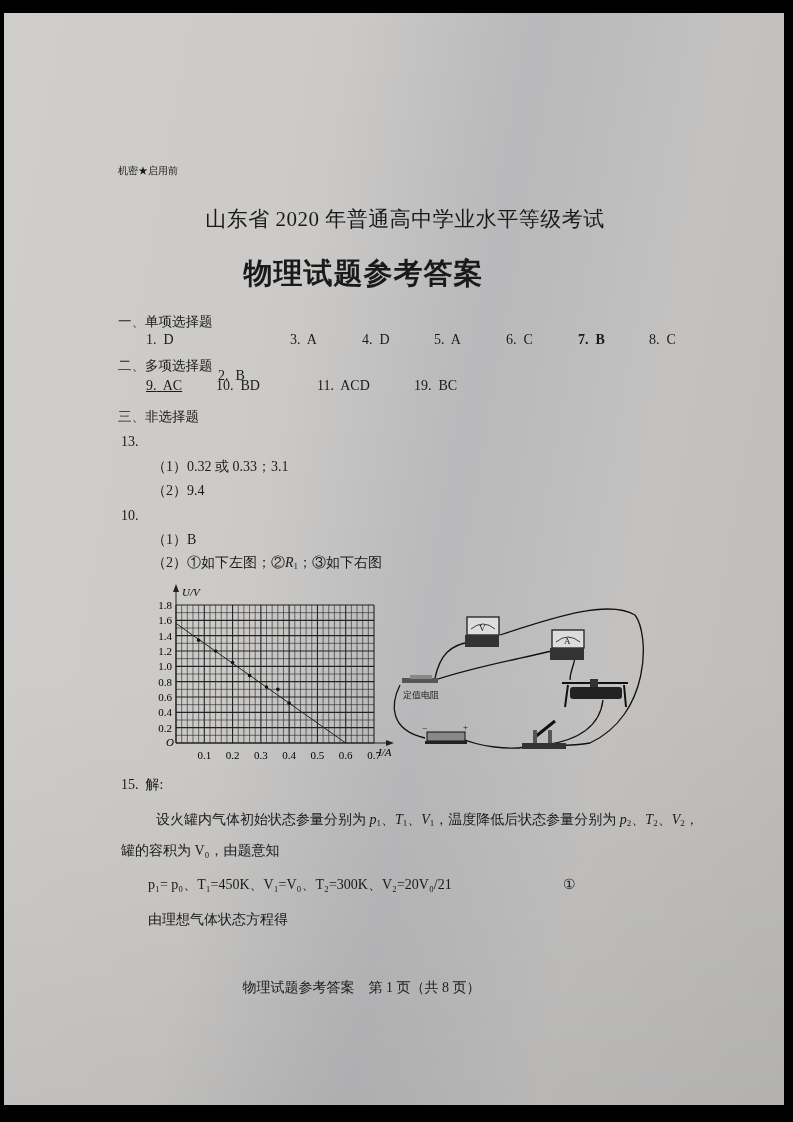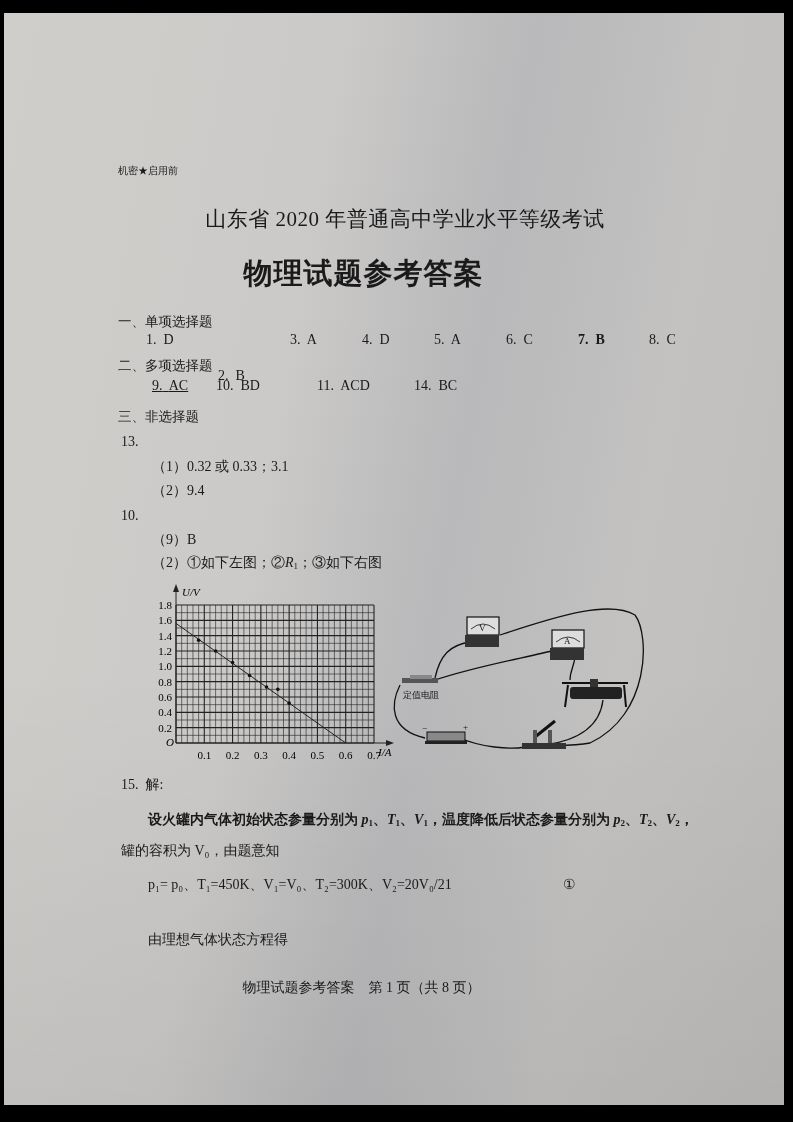--- a/index.html
+++ b/index.html
@@ -35,33 +35,33 @@
 <div class="abs ans" style="left:146px;top:332px;"><span>1.</span>&nbsp; <span>D</span></div>
 <div class="abs ans" style="left:218px;top:332px;margin-top:36px;"><span>2.</span>&nbsp; <span>B</span></div>
 <div class="abs ans" style="left:290px;top:332px;"><span>3.</span>&nbsp; <span>A</span></div>
 <div class="abs ans" style="left:362px;top:332px;"><span>4.</span>&nbsp; <span>D</span></div>
 <div class="abs ans" style="left:434px;top:332px;"><span>5.</span>&nbsp; <span>A</span></div>
 <div class="abs ans" style="left:506px;top:332px;"><span>6.</span>&nbsp; <span>C</span></div>
 <div class="abs ans" style="left:578px;top:332px;font-weight:bold;"><span>7.</span>&nbsp; <span>B</span></div>
 <div class="abs ans" style="left:649px;top:332px;"><span>8.</span>&nbsp; <span>C</span></div>
 
 <div class="abs sec" style="left:118px;top:357px;">二、多项选择题</div>
-<div class="abs ans" style="left:152px;top:378px;text-decoration:underline;"><span>9.</span>&nbsp; <span>AC</span></div>
+<div class="abs ans" style="left:146px;top:378px;text-decoration:underline;"><span>9.</span>&nbsp; <span>AC</span></div>
 <div class="abs ans" style="left:216px;top:378px;"><span>10.</span>&nbsp; <span>BD</span></div>
 <div class="abs ans" style="left:317px;top:378px;"><span>11.</span>&nbsp; <span>ACD</span></div>
-<div class="abs ans" style="left:414px;top:378px;"><span>14.</span>&nbsp; <span>BC</span></div>
+<div class="abs ans" style="left:414px;top:378px;"><span>19.</span>&nbsp; <span>BC</span></div>
 
 <div class="abs sec" style="left:118px;top:408px;">三、非选择题</div>
 
 <div class="abs q" style="left:121px;top:434px;">13.</div>
 <div class="abs q" style="left:152px;top:458px;">（1）0.32 或 0.33；3.1</div>
 <div class="abs q" style="left:152px;top:482px;">（2）9.4</div>
 
 <div class="abs q" style="left:121px;top:508px;">10.</div>
-<div class="abs q" style="left:152px;top:531px;">（9）B</div>
+<div class="abs q" style="left:152px;top:531px;">（1）B</div>
 <div class="abs q" style="left:152px;top:554px;"><span>（2）①如下左图；②</span><i>R</i><sub>1</sub><span>；③如下右图</span></div>
 
 <svg class="abs" style="left:150px;top:580px;" width="260" height="180">
   <g id="grid">
       <line x1="26" y1="25" x2="26" y2="163" stroke="#222" stroke-width="1.1"></line>
       <line x1="31.65714285714286" y1="25" x2="31.65714285714286" y2="163" stroke="#222" stroke-width="0.6"></line>
       <line x1="37.31428571428572" y1="25" x2="37.31428571428572" y2="163" stroke="#222" stroke-width="0.6"></line>
       <line x1="42.971428571428575" y1="25" x2="42.971428571428575" y2="163" stroke="#222" stroke-width="0.6"></line>
       <line x1="48.62857142857143" y1="25" x2="48.62857142857143" y2="163" stroke="#222" stroke-width="0.6"></line>
       <line x1="54.285714285714285" y1="25" x2="54.285714285714285" y2="163" stroke="#222" stroke-width="1.1"></line>
@@ -195,19 +195,19 @@
   </g>
   <g>
     <rect x="132" y="148" width="44" height="6" fill="#333"></rect>
     <line x1="145" y1="142" x2="165" y2="126" stroke="#111" stroke-width="3"></line>
     <rect x="143" y="135" width="4" height="13" fill="#555"></rect>
     <rect x="158" y="135" width="4" height="13" fill="#555"></rect>
   </g>
 </svg>
 
 <div class="abs q" style="left:121px;top:776px;text-align:right;"><span>15.</span>&nbsp; <span>解:</span></div>
-<div class="abs q" style="left:148px;top:811px;font-weight:bold;"><span>设火罐内气体初始状态参量分别为 </span><i>p</i><sub>1</sub>、<i>T</i><sub>1</sub>、<i>V</i><sub>1</sub><span>，温度降低后状态参量分别为 </span><i>p</i><sub>2</sub>、<i>T</i><sub>2</sub>、<i>V</i><sub>2</sub>，</div>
+<div class="abs q" style="left:156px;top:811px;"><span>设火罐内气体初始状态参量分别为 </span><i>p</i><sub>1</sub>、<i>T</i><sub>1</sub>、<i>V</i><sub>1</sub><span>，温度降低后状态参量分别为 </span><i>p</i><sub>2</sub>、<i>T</i><sub>2</sub>、<i>V</i><sub>2</sub>，</div>
 <div class="abs q" style="left:121px;top:842px;">罐的容积为 V₀，由题意知</div>
 <div class="abs q" style="left:148px;top:876px;">p₁= p₀、T₁=450K、V₁=V₀、T₂=300K、V₂=20V₀/21</div>
 <div class="abs q" style="left:563px;top:876px;">①</div>
-<div class="abs q" style="left:148px;top:911px;margin-top:20px;">由理想气体状态方程得</div>
+<div class="abs q" style="left:148px;top:911px;">由理想气体状态方程得</div>
 
 <div class="abs footer">物理试题参考答案　第 1 页（共 8 页）</div>
 
 </body></html>

